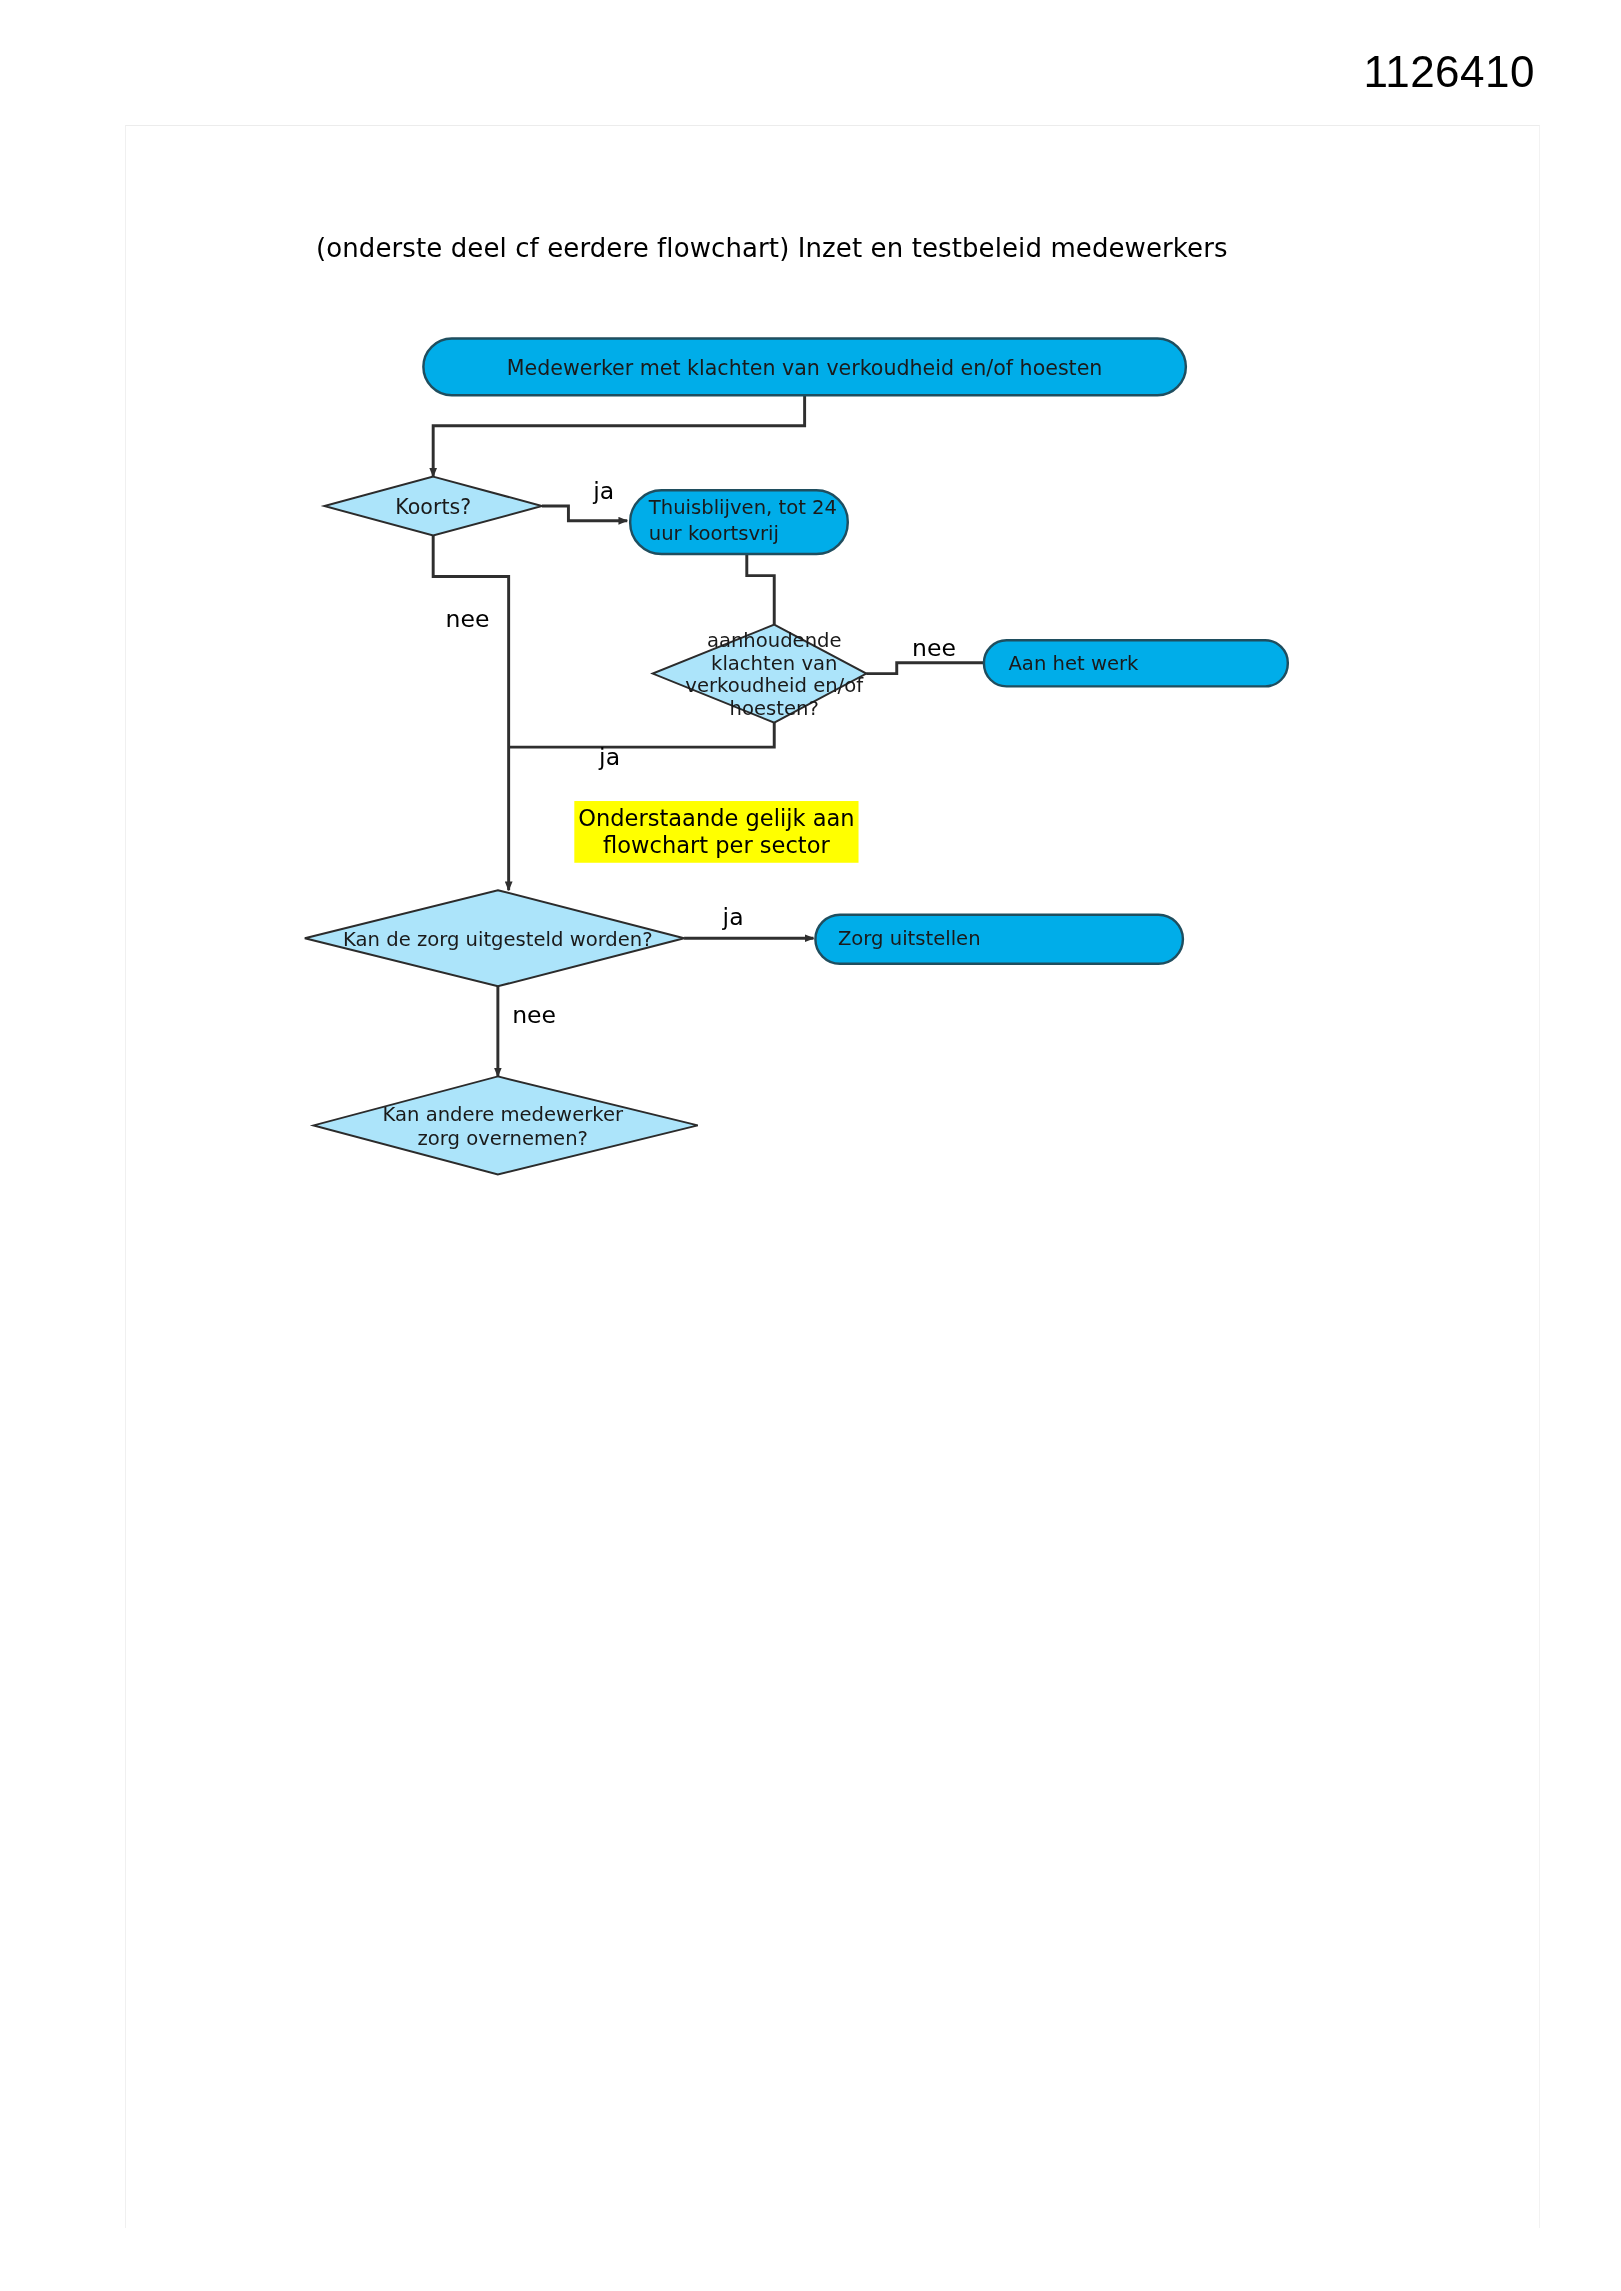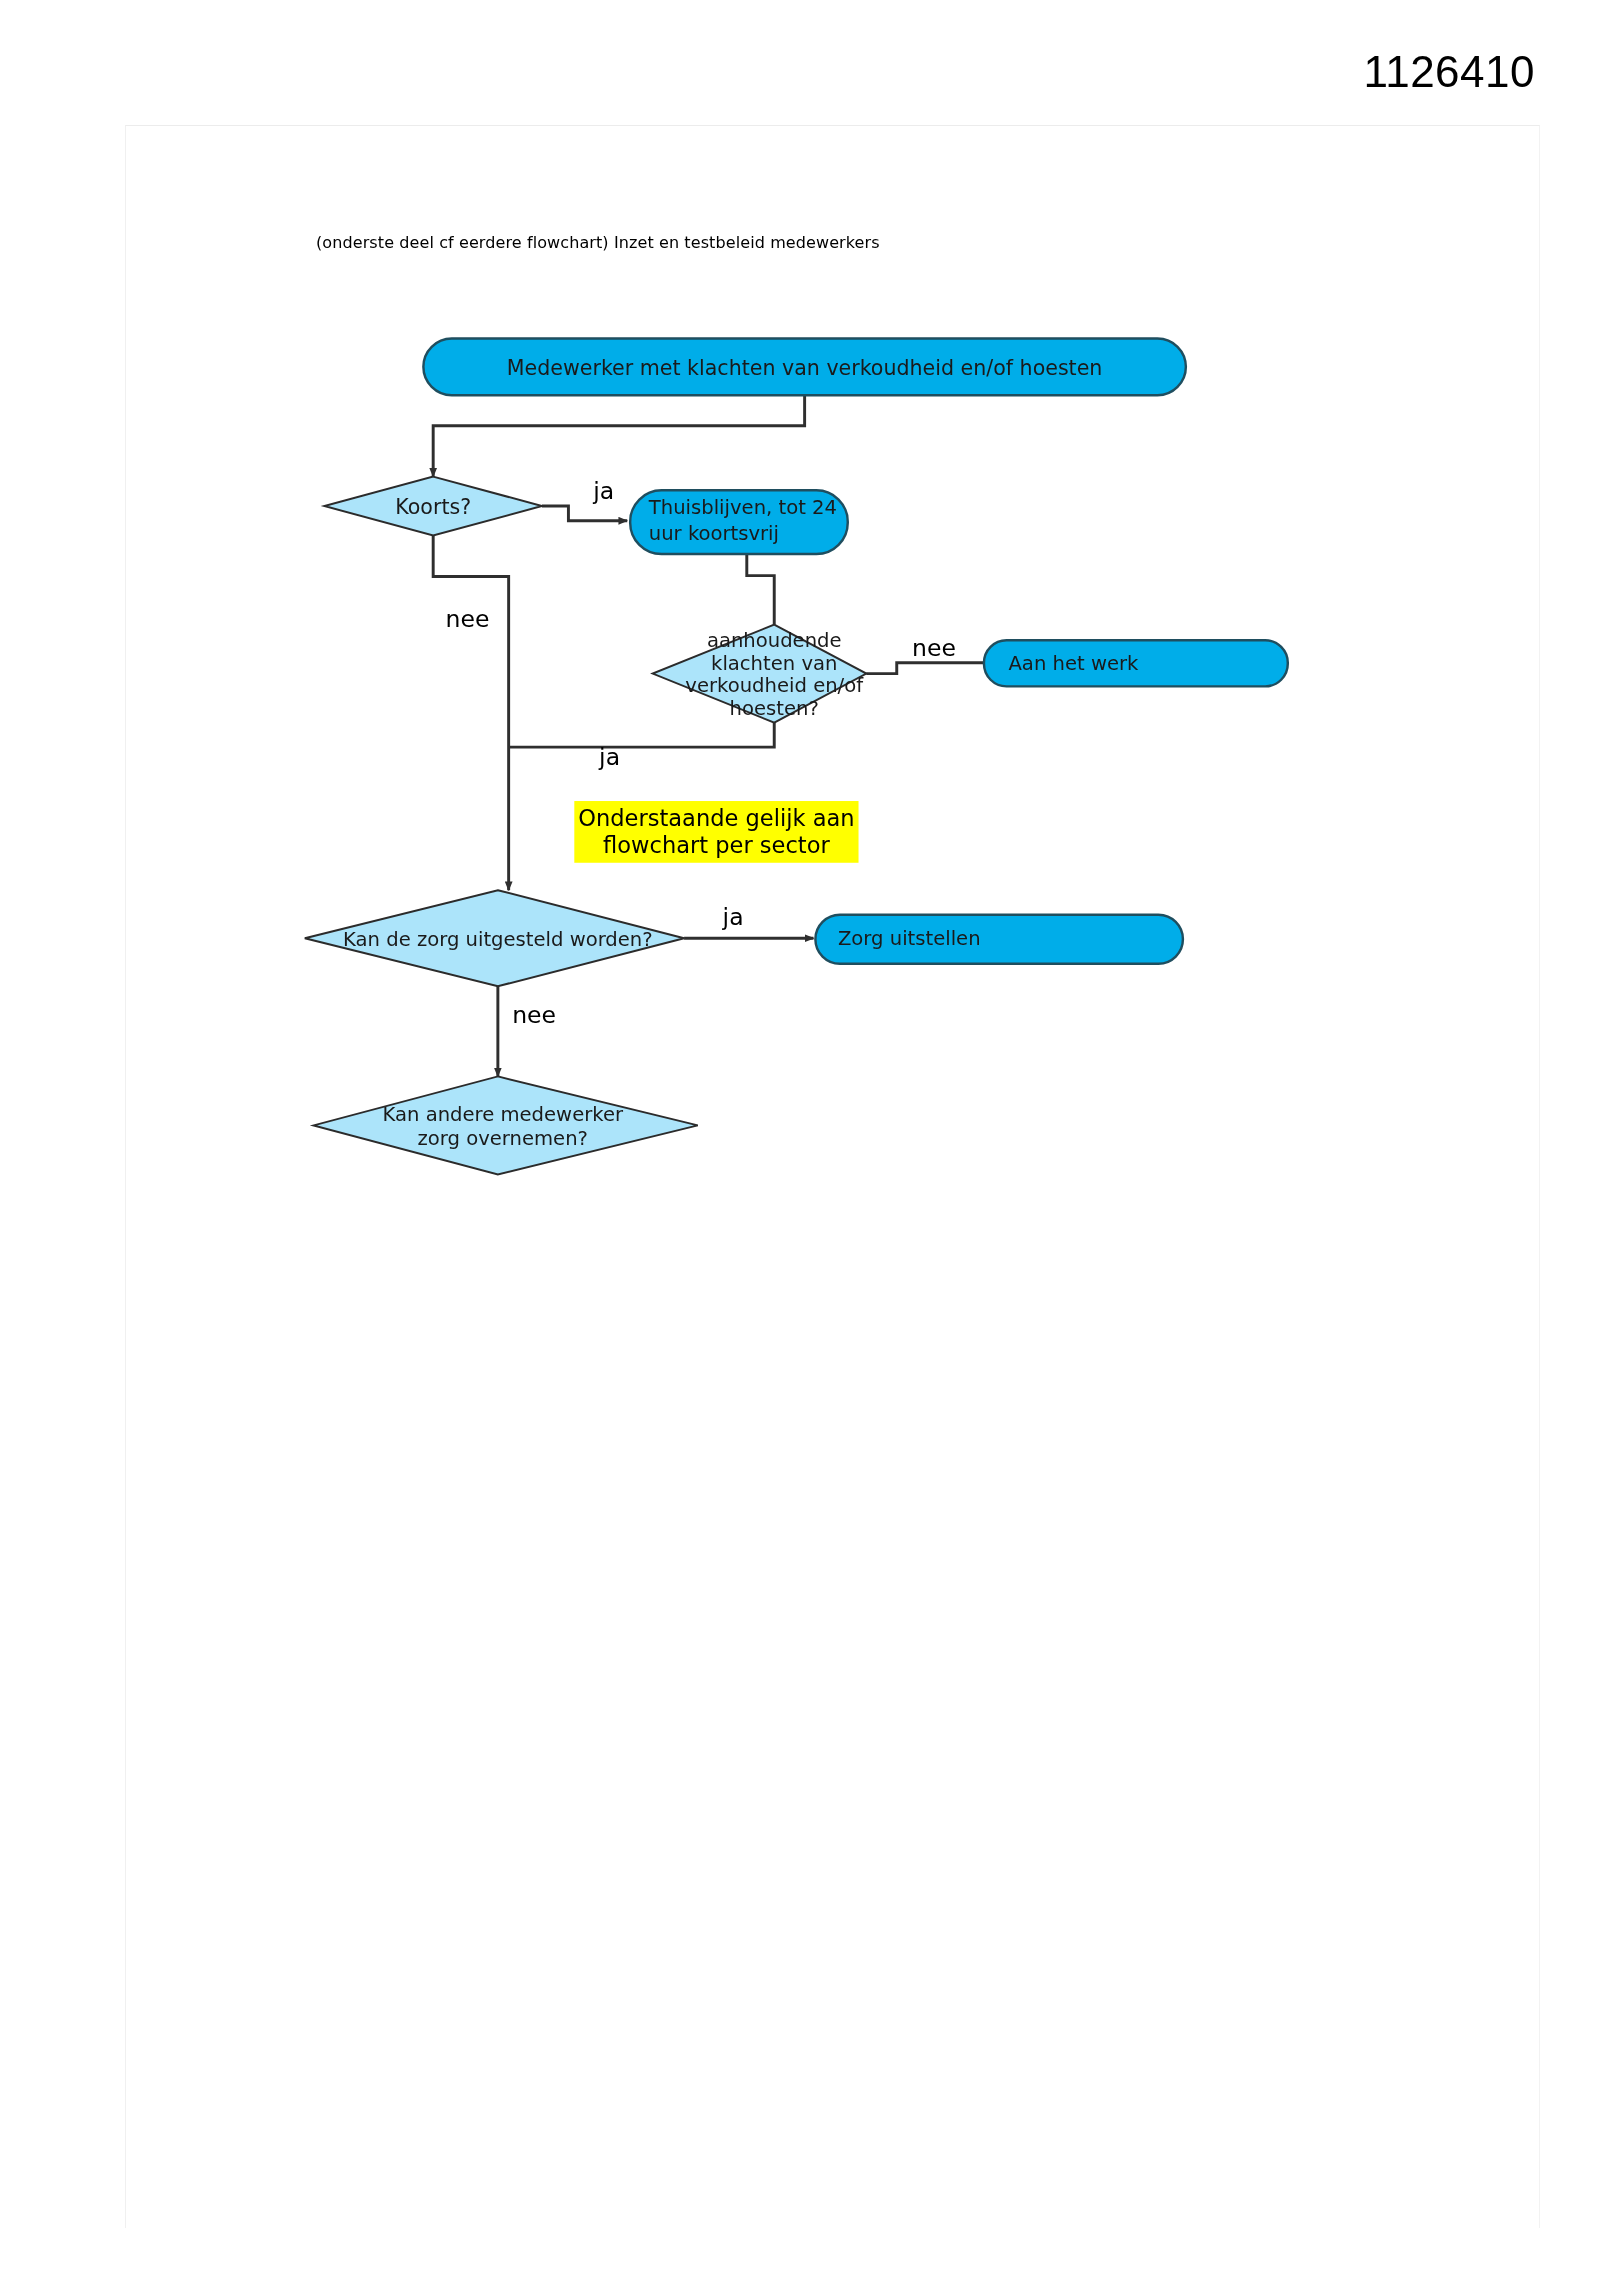--- a/index.html
+++ b/index.html
@@ -52,21 +52,21 @@
     font-size: 40px;
     font-weight: bold;
     color: #000000;
     letter-spacing: -0.2px;
     line-height: 1.1;
     white-space: nowrap;
   }
   #doc-subtitle {
     margin-top: 10.8px;
     font-family: "DejaVu Sans", "Liberation Sans", sans-serif;
-    font-size: 16px;
+    font-size: 26px;
     font-weight: normal;
     color: #000000;
     letter-spacing: 0.1px;
     white-space: nowrap;
   }
   #flow-canvas {
     position: absolute;
     left: 0;
     top: 0;
     width: 1621px;

